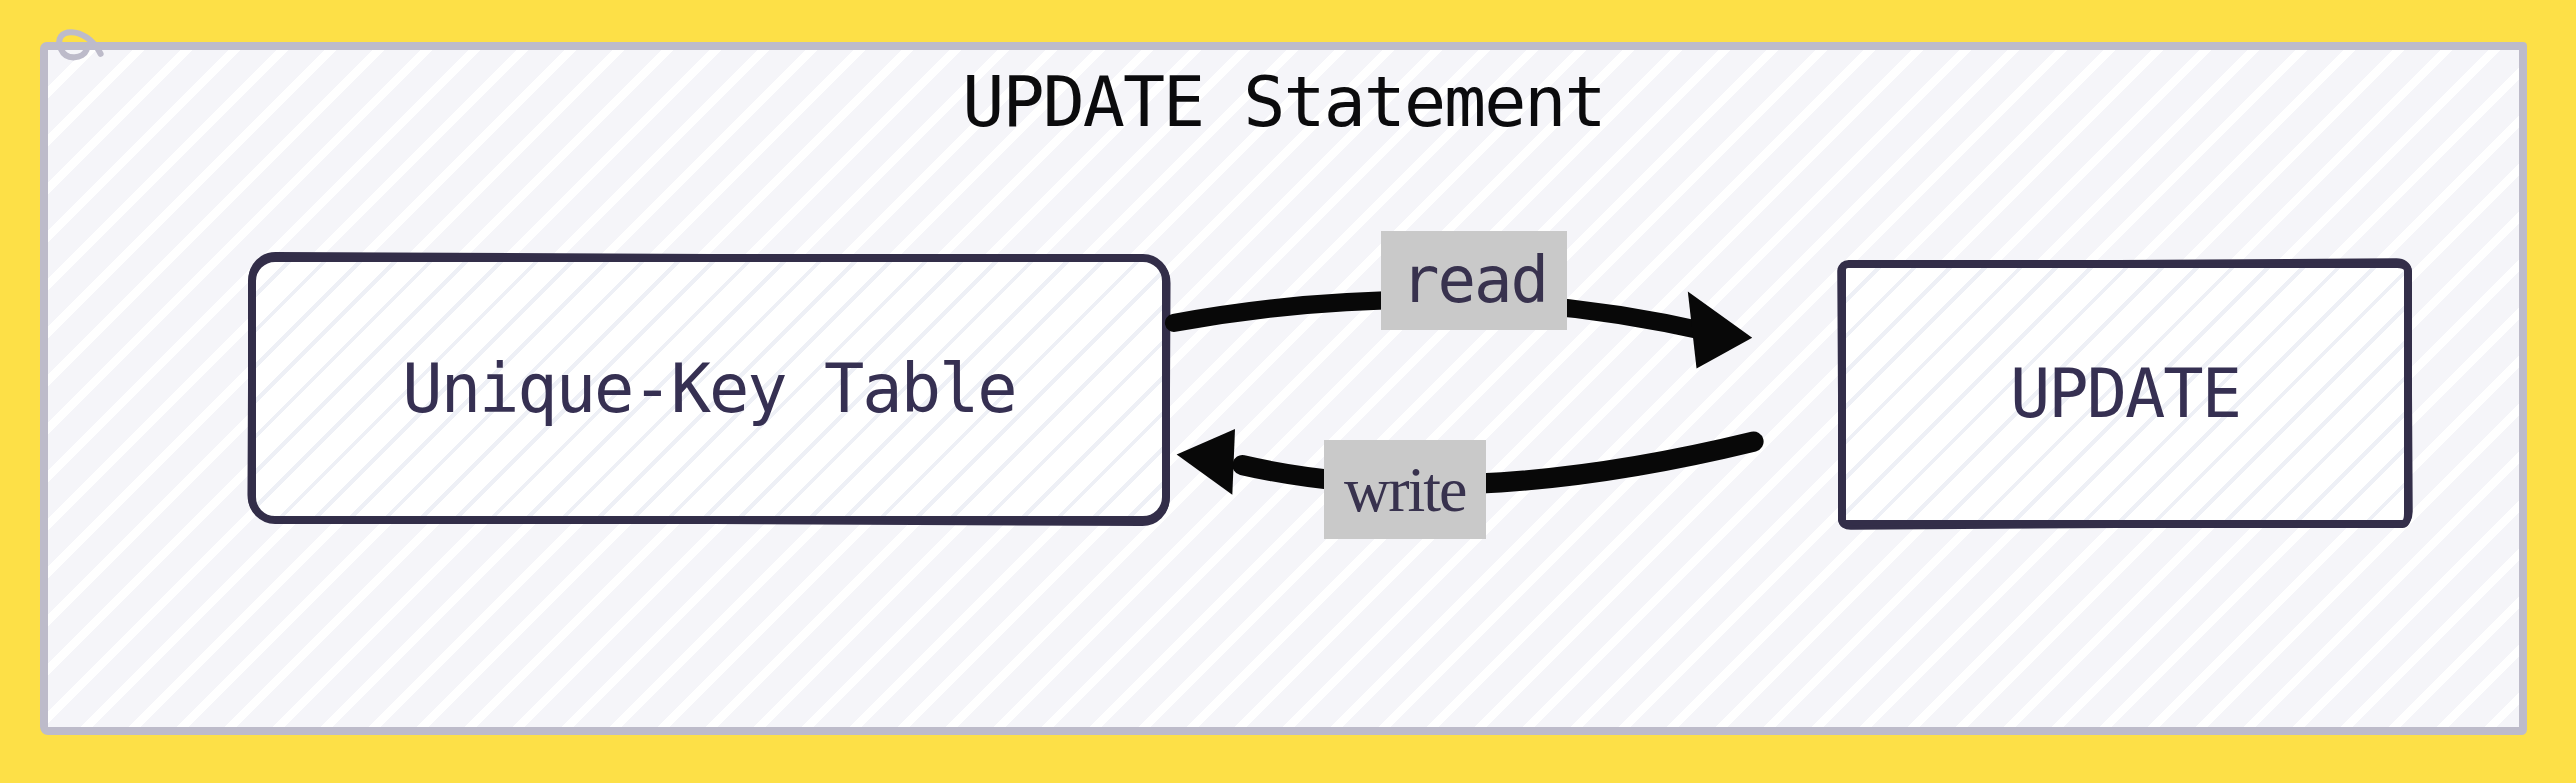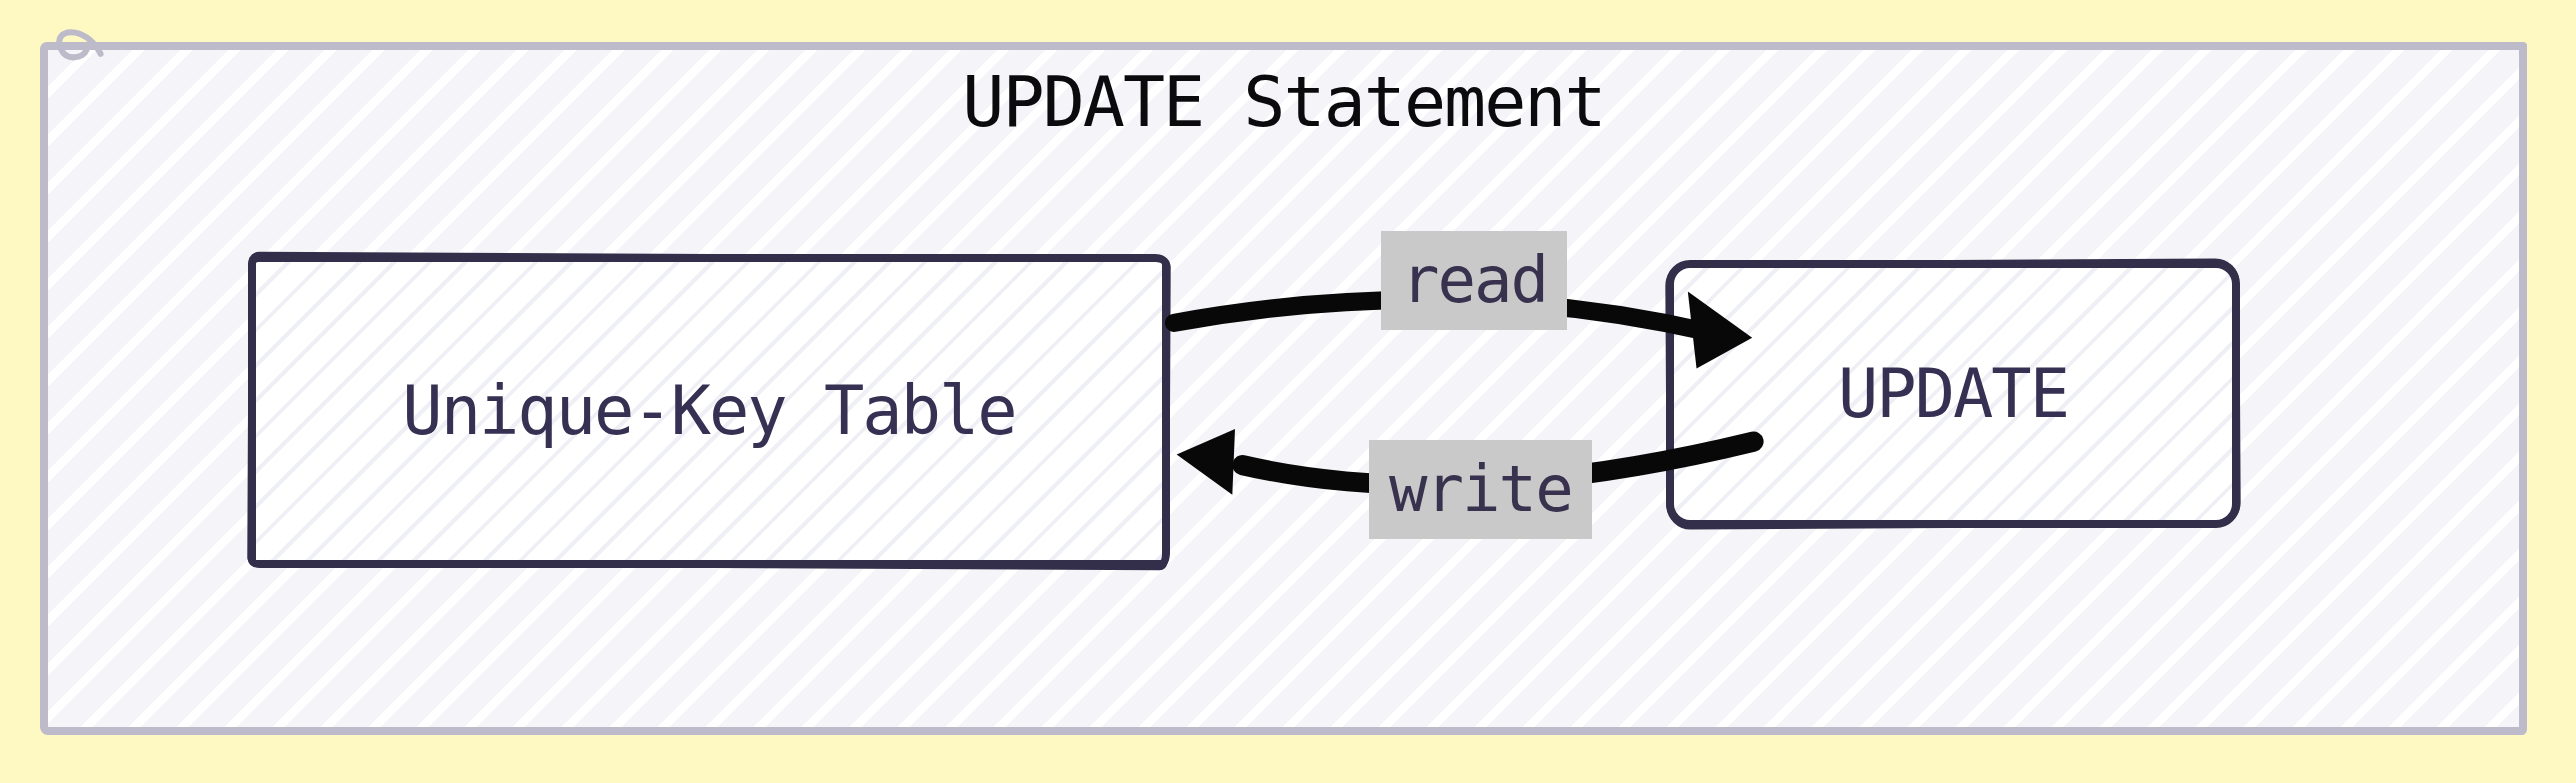--- a/index.html
+++ b/index.html
@@ -9,21 +9,21 @@
     width: 2576px;
     height: 784px;
     overflow: hidden;
     font-family: "DejaVu Sans Mono", "Liberation Mono", monospace;
   }
 
   .canvas {
     position: relative;
     width: 2576px;
     height: 784px;
-    background: #fef9c3;
+    background: #fde047;
   }
 
   
   .frame {
     position: absolute;
     left: 40px;
     top: 42px;
     width: 2487px;
     height: 693px;
     box-sizing: border-box;
@@ -58,23 +58,23 @@
   }
   
   .node::before {
     content: "";
     position: absolute;
     inset: -8px;
     border: 4px solid #332e49;
     border-radius: inherit;
     pointer-events: none;
   }
-  .node-left  { left: 248px;  top: 254px; width: 922px; height: 314px; }
+  .node-left  { left: 248px;  top: 254px; width: 922px; height: 270px; border-radius: 27px; }
   .node-left::before  { transform: rotate(0.28deg); }
-  .node-right { left: 1666px; top: 260px; width: 574px;  height: 268px; border-radius: 24px; }
+  .node-right { left: 1838px; top: 260px; width: 574px;  height: 268px; }
   .node-right::before { transform: rotate(-0.35deg); }
 
   .node-label {
     font-size: 67px;
     letter-spacing: -2px;
     color: #363052;
     white-space: pre;
   }
 
   .arrows {
@@ -90,21 +90,21 @@
     position: absolute;
     background: #c9c9c9;
     color: #38324e;
     font-size: 64px;
     line-height: 1.55;
     letter-spacing: -2px;
     padding: 0 20px;
     white-space: pre;
   }
   .edge-label-read  { left: 1381px; top: 231px; }
-  .edge-label-write { left: 1369px; top: 440px; }
+  .edge-label-write { left: 1324px; top: 440px; font-family: Liberation Serif, serif; }
 </style>
 </head>
 <body>
 
 <div class="canvas">
 
   <div class="frame"></div>
 
   <div class="title">UPDATE Statement</div>
 

